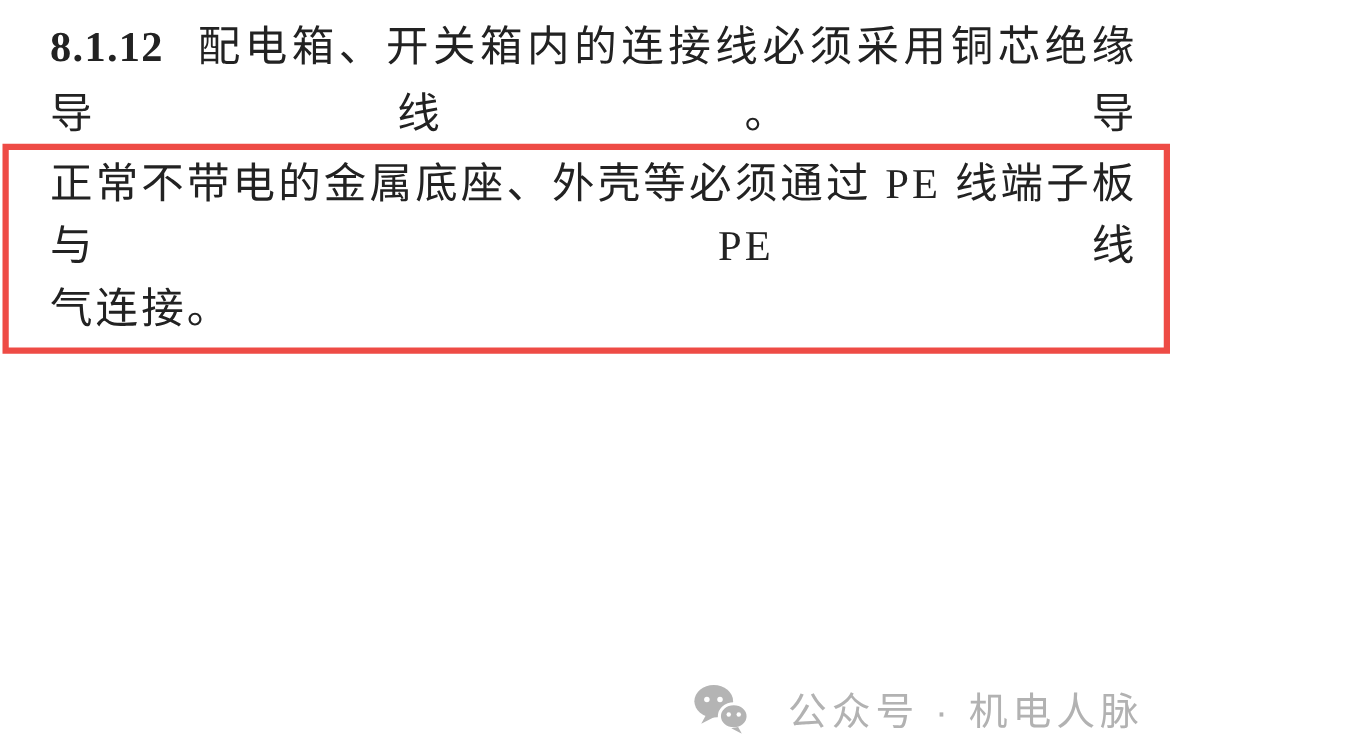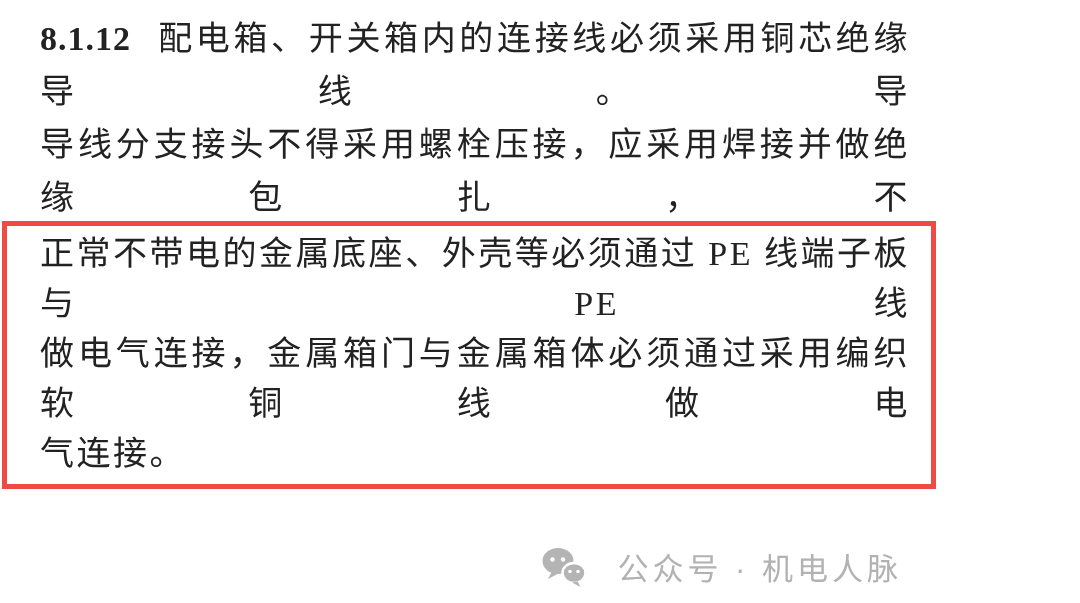--- a/index.html
+++ b/index.html
@@ -39,45 +39,43 @@
     font-family: "Liberation Serif", "DejaVu Serif", serif;
   }
   .para.highlight {
     border: 5px solid var(--hl);
     margin: -3px 8px 0 2px;
     padding: 3px 21px 5px 33px;
     line-height: 50px;
   }
   .watermark {
     position: absolute;
-    right: 42px;
+    right: 29px;
     bottom: 14px;
     display: flex;
     align-items: center;
     gap: 30px;
     color: var(--wm);
     font-size: 31px;
     letter-spacing: 4px;
     font-family: "Liberation Sans", "DejaVu Sans", sans-serif;
   }
   .wm-icon { display: inline-flex; align-items: center; }
 </style>
 </head>
 <body>
 
 <div class="page">
 
   <div id="document-body">
       <div class="para">
         <div class="line full"><span class="clause-num">8.1.12</span>配电箱、开关箱内的连接线必须采用铜芯绝缘导线。导</div>
-        <div class="line full">导线分支接头不得采用螺栓压接，应采用焊接并做绝缘包扎，不</div>
       </div>
       <div class="para highlight">
         <div class="line full">正常不带电的金属底座、外壳等必须通过 PE 线端子板与 PE 线</div>
-        <div class="line full">做电气连接，金属箱门与金属箱体必须通过采用编织软铜线做电</div>
         <div class="line">气连接。</div>
       </div>
     </div>
 
   <div class="watermark">
     <span class="wm-icon">
       <svg width="46" height="40" viewBox="0 0 46 40" xmlns="http://www.w3.org/2000/svg">
         <ellipse cx="17" cy="14" rx="15.5" ry="13" fill="#b4b4b4"></ellipse>
         <path d="M11 24.5 L7 32 L17.5 26.5 Z" fill="#b4b4b4"></path>
         <circle cx="11.5" cy="12.5" r="2.2" fill="#ffffff"></circle>

